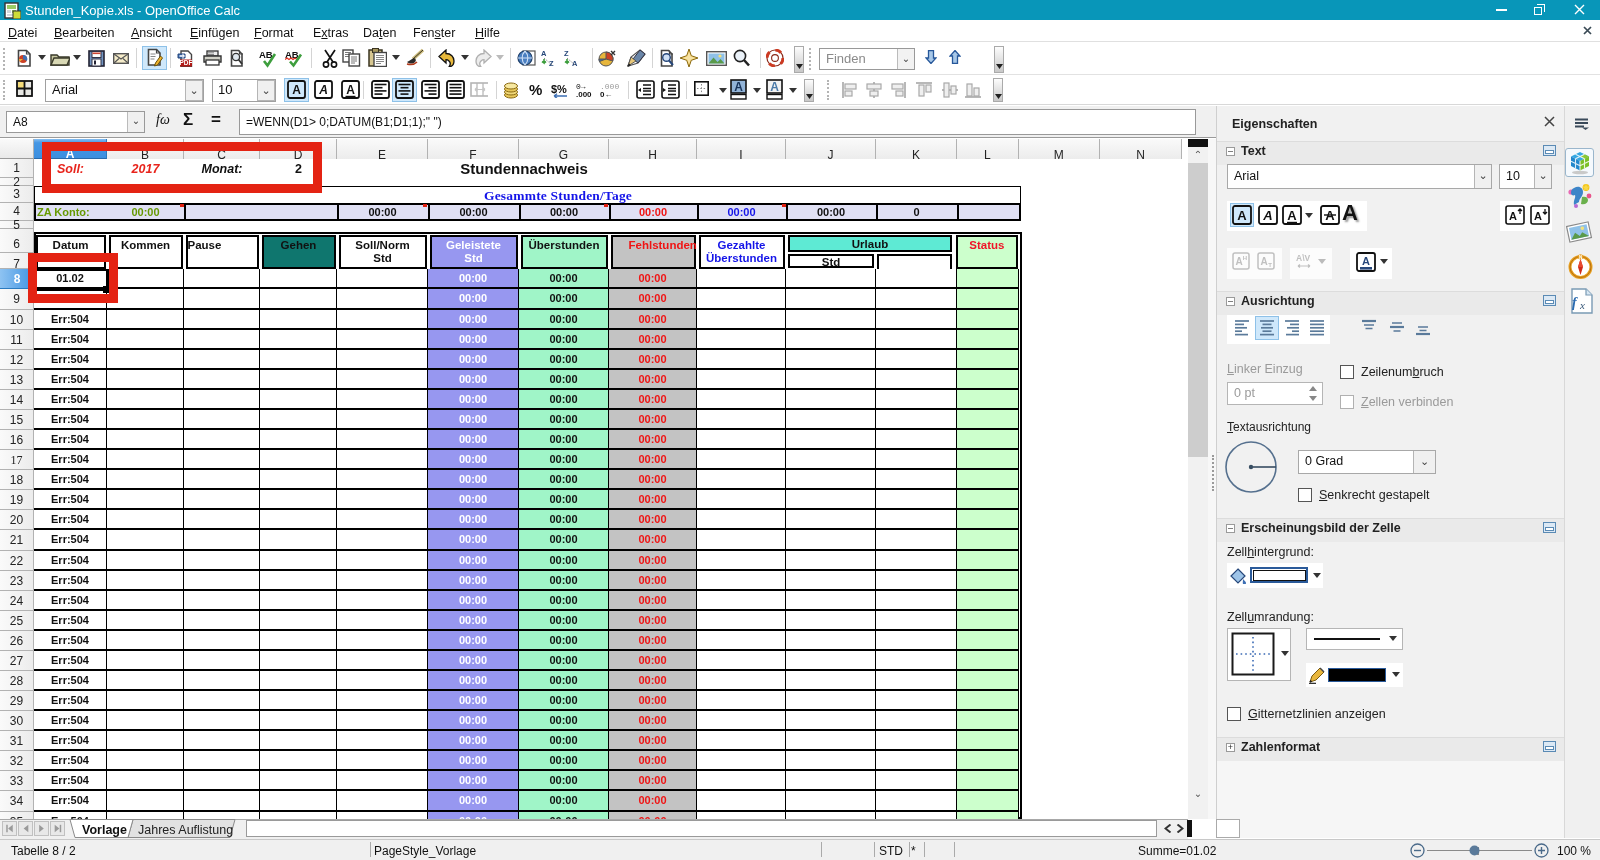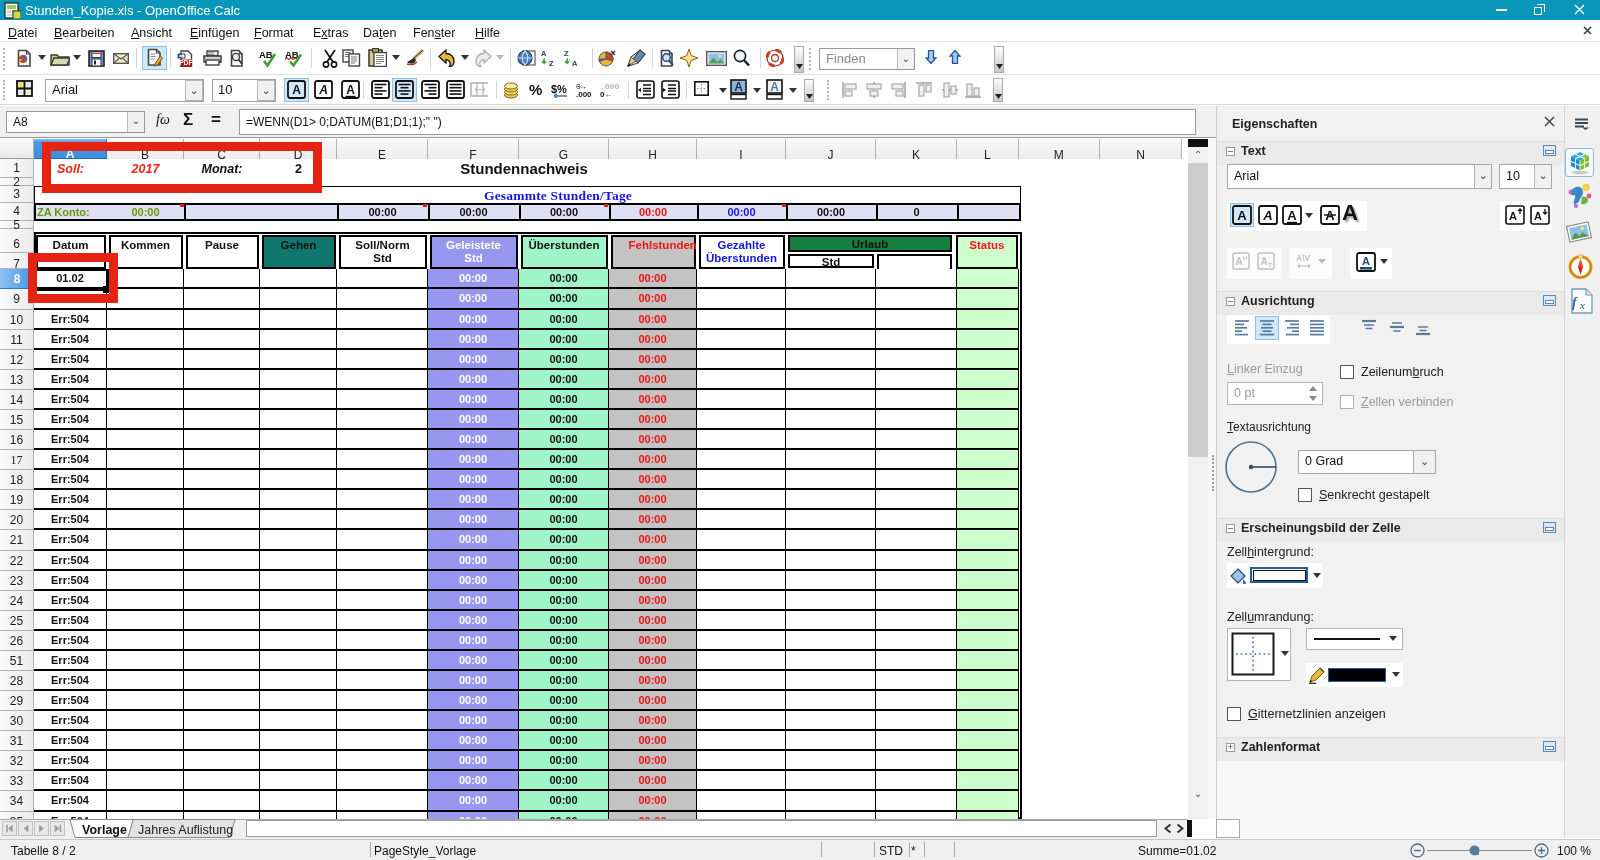--- a/index.html
+++ b/index.html
@@ -424,21 +424,21 @@
 <div class="rhdr" style="top:311.11999999999995px;height:20.079999999999984px;line-height:20.079999999999984px;border-right:1px solid #b2b2b2;font-family:Liberation Serif, serif;">17</div>
 <div class="rhdr" style="top:331.19999999999993px;height:20.079999999999984px;line-height:20.079999999999984px;border-right:1px solid #b2b2b2;">18</div>
 <div class="rhdr" style="top:351.28px;height:20.079999999999984px;line-height:20.079999999999984px;border-right:1px solid #b2b2b2;">19</div>
 <div class="rhdr" style="top:371.35999999999996px;height:20.079999999999984px;line-height:20.079999999999984px;border-right:1px solid #b2b2b2;">20</div>
 <div class="rhdr" style="top:391.43999999999994px;height:20.08000000000004px;line-height:20.08000000000004px;border-right:1px solid #b2b2b2;">21</div>
 <div class="rhdr" style="top:411.52px;height:20.08000000000004px;line-height:20.08000000000004px;border-right:1px solid #b2b2b2;">22</div>
 <div class="rhdr" style="top:431.5999999999999px;height:20.08000000000004px;line-height:20.08000000000004px;border-right:1px solid #b2b2b2;">23</div>
 <div class="rhdr" style="top:451.67999999999995px;height:20.08000000000004px;line-height:20.08000000000004px;border-right:1px solid #b2b2b2;">24</div>
 <div class="rhdr" style="top:471.76px;height:20.08000000000004px;line-height:20.08000000000004px;border-right:1px solid #b2b2b2;">25</div>
 <div class="rhdr" style="top:491.8399999999999px;height:20.08000000000004px;line-height:20.08000000000004px;border-right:1px solid #b2b2b2;">26</div>
-<div class="rhdr" style="top:511.91999999999996px;height:20.08000000000004px;line-height:20.08000000000004px;border-right:1px solid #b2b2b2;">51</div>
+<div class="rhdr" style="top:511.91999999999996px;height:20.08000000000004px;line-height:20.08000000000004px;border-right:1px solid #b2b2b2;">27</div>
 <div class="rhdr" style="top:532.0px;height:20.08000000000004px;line-height:20.08000000000004px;border-right:1px solid #b2b2b2;">28</div>
 <div class="rhdr" style="top:552.0799999999999px;height:20.08000000000004px;line-height:20.08000000000004px;border-right:1px solid #b2b2b2;">29</div>
 <div class="rhdr" style="top:572.16px;height:20.08000000000004px;line-height:20.08000000000004px;border-right:1px solid #b2b2b2;">30</div>
 <div class="rhdr" style="top:592.24px;height:20.08000000000004px;line-height:20.08000000000004px;border-right:1px solid #b2b2b2;">31</div>
 <div class="rhdr" style="top:612.3199999999999px;height:20.08000000000004px;line-height:20.08000000000004px;border-right:1px solid #b2b2b2;">32</div>
 <div class="rhdr" style="top:632.3999999999999px;height:20.08000000000004px;line-height:20.08000000000004px;border-right:1px solid #b2b2b2;">33</div>
 <div class="rhdr" style="top:652.4799999999999px;height:20.08000000000004px;line-height:20.08000000000004px;border-right:1px solid #b2b2b2;">34</div>
 <div class="rhdr" style="top:672.56px;height:20.08000000000004px;line-height:20.08000000000004px;border-right:1px solid #b2b2b2;">35</div>
 <div class="ab" style="left:34px;top:20px;width:1154px;height:660px;background:#fff;"></div>
 <div class="tx" style="left:34px;top:23px;width:73px;text-align:center;font-size:12.5px;font-weight:bold;color:#e8241c;font-style:italic;">Soll:</div>
@@ -472,21 +472,21 @@
 <div class="ab" style="left:604px;top:64.5px;width:4px;height:3.5px;background:#e02010;"></div>
 <div class="ab" style="left:782px;top:64.5px;width:4px;height:3.5px;background:#e02010;"></div>
 <div class="ab" style="left:33.5px;top:93px;width:988px;height:587px;border:2px solid #000;"></div>
 <div class="ab" style="left:35.5px;top:96px;width:70.0px;height:33.5px;background:#fff;border:2px solid #000;padding-top:2px;">
       <span style="display:block;text-align:center;font-size:11.5px;font-weight:bold;line-height:13px;color:#111;">Datum</span>
     </div>
 <div class="ab" style="left:108.5px;top:96px;width:74.0px;height:33.5px;background:#fff;border:2px solid #000;padding-top:2px;">
       <span style="display:block;text-align:center;font-size:11.5px;font-weight:bold;line-height:13px;color:#111;">Kommen</span>
     </div>
 <div class="ab" style="left:185.5px;top:96px;width:73.0px;height:33.5px;background:#fff;border:2px solid #000;padding-top:2px;">
-      <span style="display:block;text-align:center;font-size:11.5px;font-weight:bold;line-height:13px;color:#111;">Pause</span>
+      <span style="display:block;font-size:11.5px;font-weight:bold;line-height:13px;color:#111;">Pause</span>
     </div>
 <div class="ab" style="left:261.5px;top:96px;width:74.0px;height:33.5px;background:#0f766e;border:2px solid #000;padding-top:2px;">
       <span style="display:block;text-align:center;font-size:11.5px;font-weight:bold;line-height:13px;color:#111;">Gehen</span>
     </div>
 <div class="ab" style="left:338.5px;top:96px;width:88.0px;height:33.5px;background:#fff;border:2px solid #000;padding-top:2px;">
       <span style="display:block;text-align:center;font-size:11.5px;font-weight:bold;line-height:13px;color:#111;">Soll/Norm</span>
       <span style="display:block;text-align:center;font-size:11.5px;font-weight:bold;line-height:13px;color:#111;">Std</span>
     </div>
 <div class="ab" style="left:429.5px;top:96px;width:88.0px;height:33.5px;background:#9797f0;border:2px solid #000;padding-top:2px;">
       <span style="display:block;text-align:center;font-size:11.5px;font-weight:bold;line-height:13px;color:#fff;">Geleistete</span>
@@ -495,21 +495,21 @@
 <div class="ab" style="left:520.5px;top:96px;width:87.0px;height:33.5px;background:#a0f5c8;border:2px solid #000;padding-top:2px;">
       <span style="display:block;text-align:center;font-size:11.5px;font-weight:bold;line-height:13px;color:#111;">Überstunden</span>
     </div>
 <div class="ab" style="left:610.5px;top:96px;width:85.0px;height:33.5px;background:#c3c3c3;border:2px solid #000;padding-top:2px;">
       <span style="display:block;text-align:center;font-size:11.5px;font-weight:bold;line-height:13px;color:#f01414;margin-left:16px;">Fehlstunden</span>
     </div>
 <div class="ab" style="left:698.5px;top:96px;width:86.0px;height:33.5px;background:#fff;border:2px solid #000;padding-top:2px;">
       <span style="display:block;text-align:center;font-size:11.5px;font-weight:bold;line-height:13px;color:#1414e8;">Gezahlte</span>
       <span style="display:block;text-align:center;font-size:11.5px;font-weight:bold;line-height:13px;color:#1414e8;">Überstunden</span>
     </div>
-<div class="ab" style="left:788px;top:96px;width:164px;height:17px;background:#15803d;border:2px solid #000;padding-top:1px;">
+<div class="ab" style="left:788px;top:96px;width:164px;height:17px;background:#5eead4;border:2px solid #000;padding-top:1px;">
       <span style="display:block;text-align:center;font-size:11.5px;font-weight:bold;line-height:13px;color:#111;">Urlaub</span>
     </div>
 <div class="ab" style="left:788px;top:114.5px;width:86px;height:14.5px;background:#fff;border:2px solid #000;padding-top:0px;">
       <span style="display:block;text-align:center;font-size:11.5px;font-weight:bold;line-height:13px;color:#111;">Std</span>
     </div>
 <div class="ab" style="left:877px;top:114.5px;width:75px;height:14.5px;background:#fff;border:2px solid #000;padding-top:16px;">
       <span style="display:block;text-align:center;font-size:11.5px;font-weight:bold;line-height:13px;color:#111;">Tag</span>
     </div>
 <div class="ab" style="left:955.5px;top:95.5px;width:62.799999999999955px;height:34.0px;background:#ccffcc;border:2px solid #000;padding-top:2px;">
       <span style="display:block;text-align:center;font-size:11.5px;font-weight:bold;line-height:13px;color:#f01428;">Status</span>

